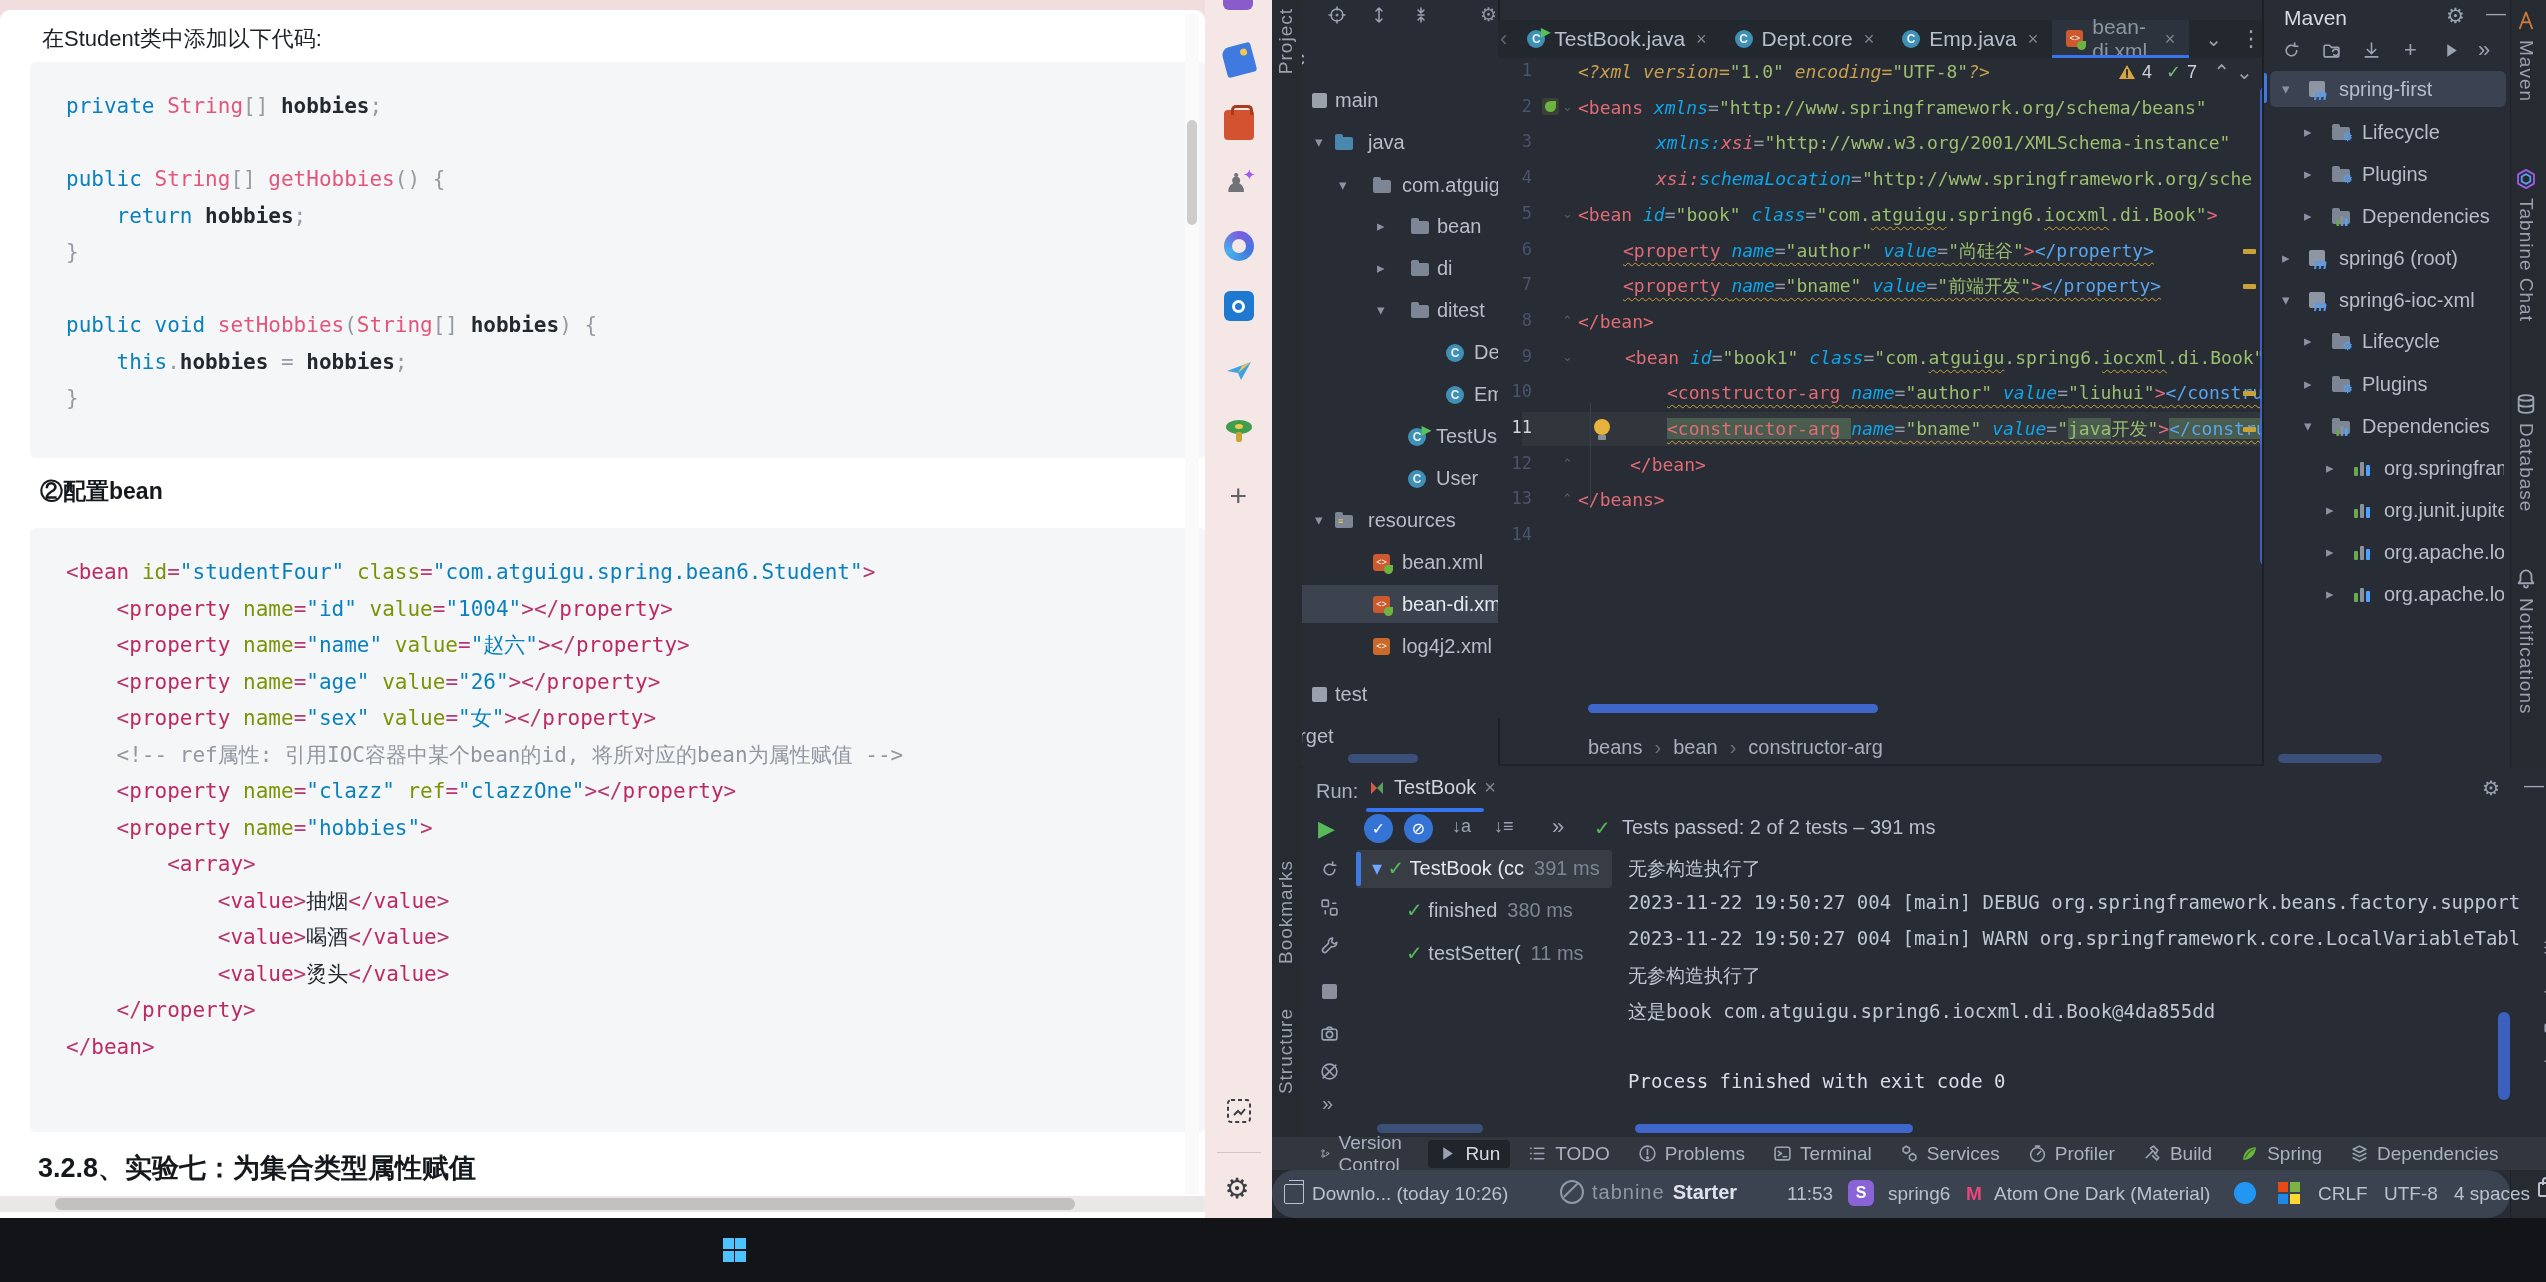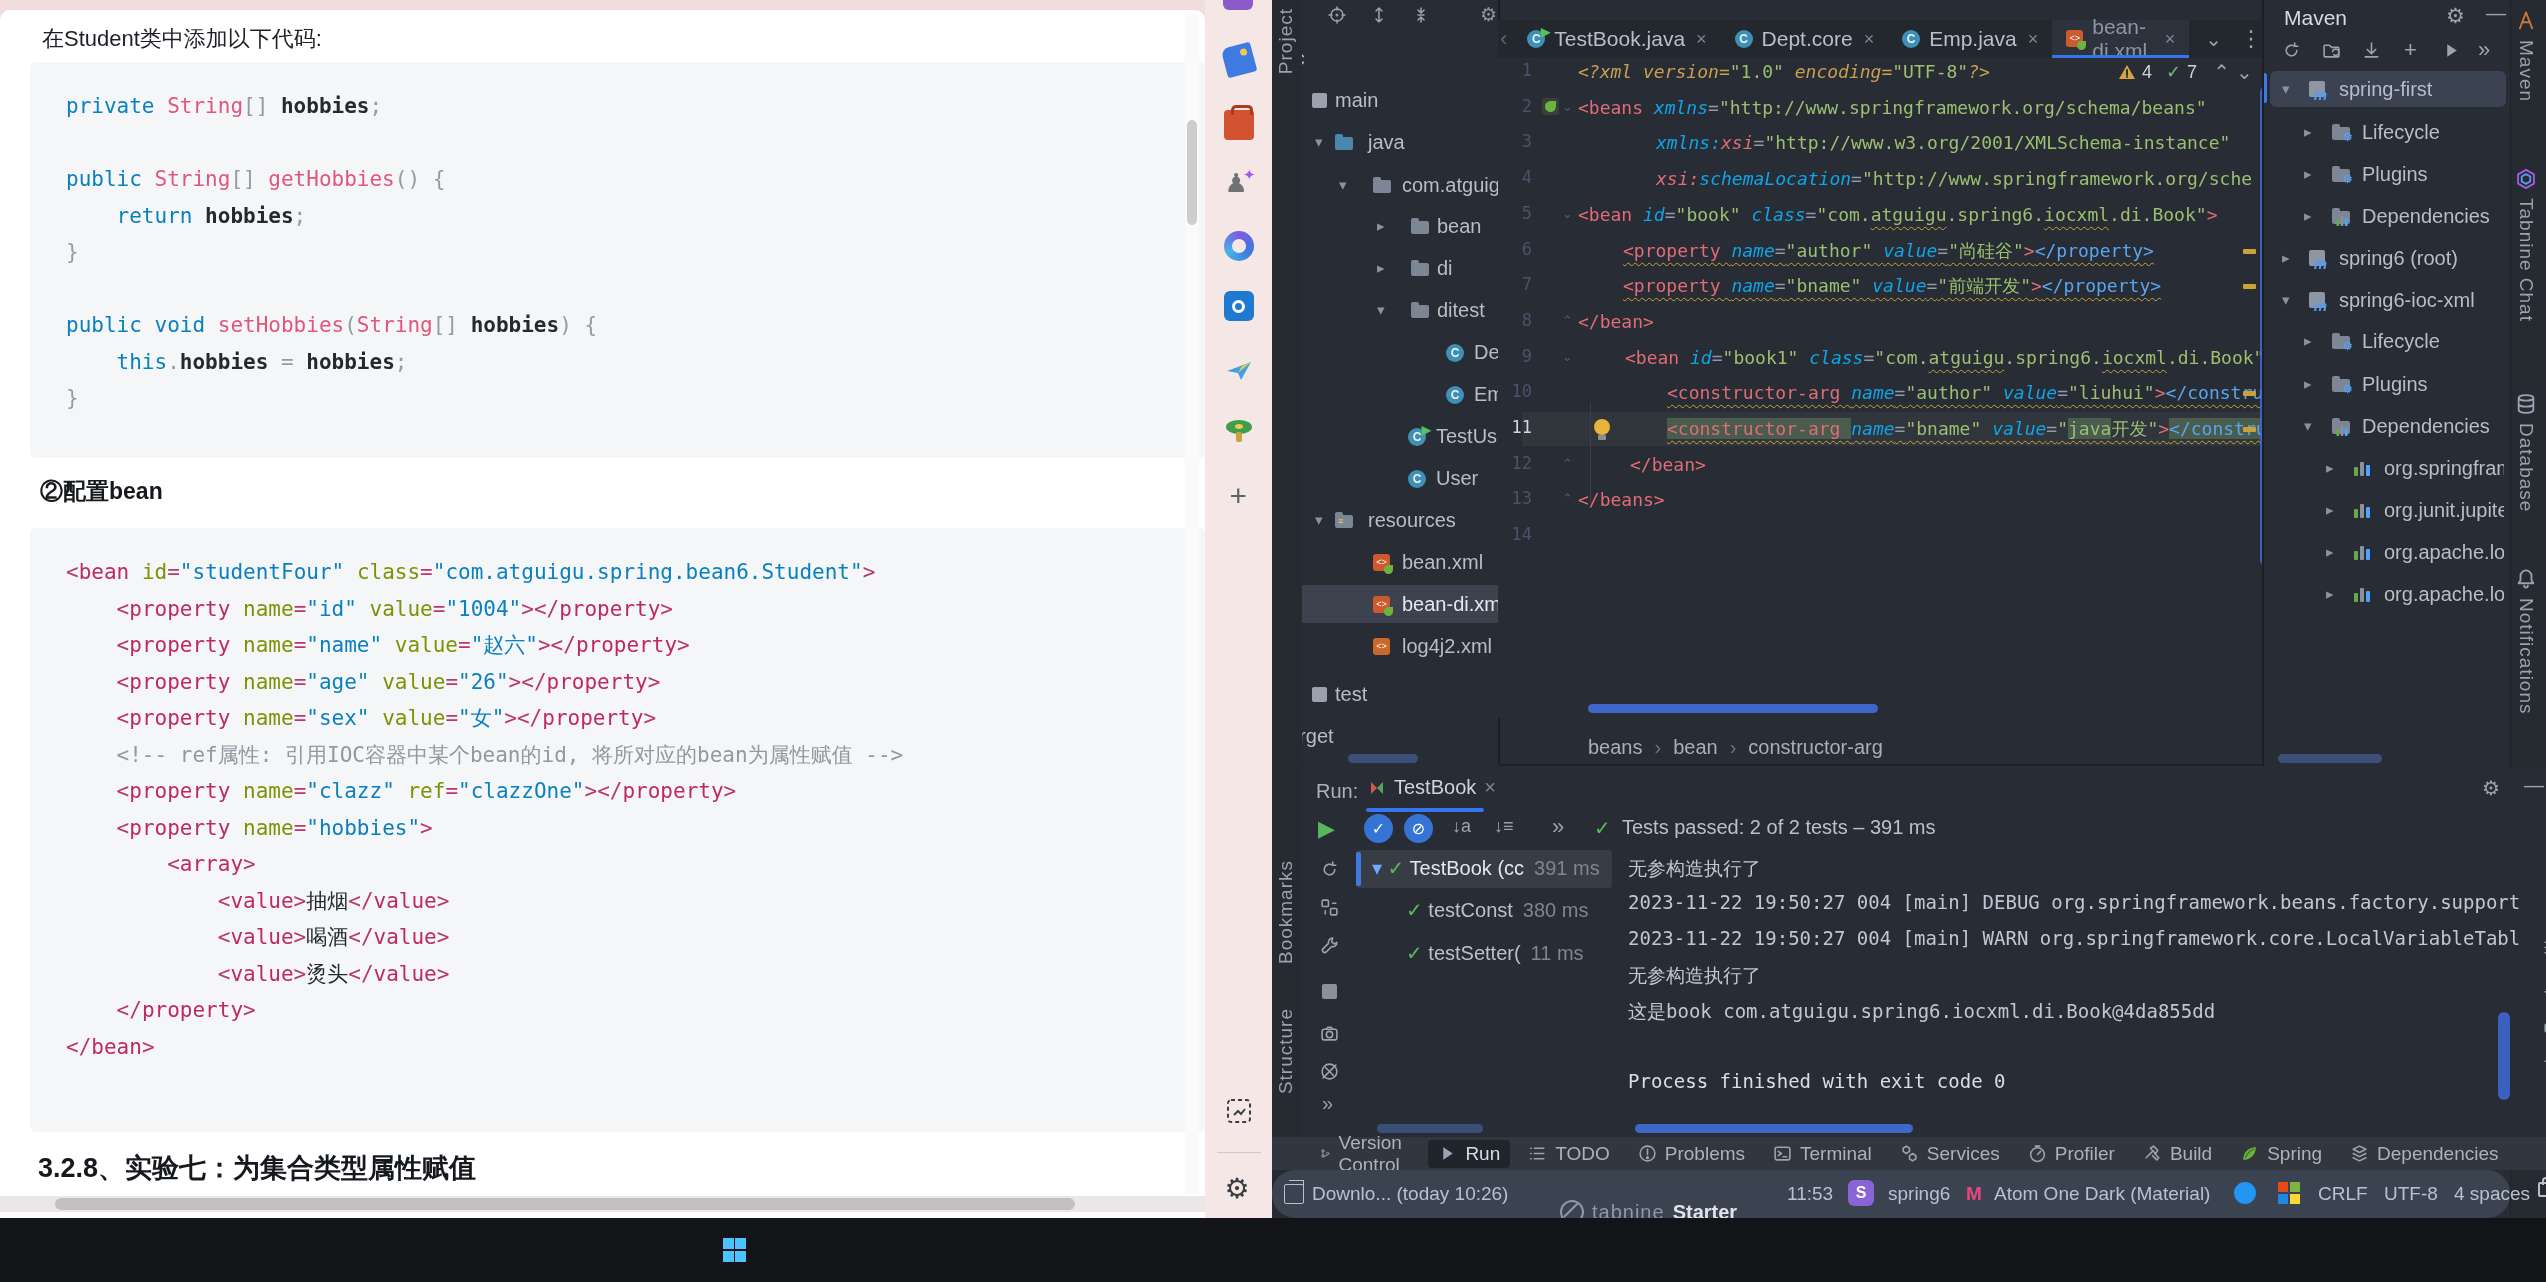--- a/index.html
+++ b/index.html
@@ -644,21 +644,21 @@
           <path d="M6 5l1.5-2h3L12 5"></path>
         </svg></span>
       <span class="ic" style="width: 19px; height: 19px; position: absolute; left: 18px; top: 294px;"><svg viewBox="0 0 18 18">
           <path d="M3 15L15 3M5 5l8 8"></path>
           <circle cx="9" cy="9" r="7"></circle>
         </svg></span>
       <span style="position: absolute; left: 20px; top: 324px; color: rgb(154, 163, 178); font-size: 20px;">»</span>
       <div class="testrow" style="left: 70px; top: 88px; z-index: 3;"><span style="color: rgb(111, 168, 255);">▾ </span><span class="greenchk">✓ </span><span style="color: rgb(227, 231, 238);">TestBook (cc</span><span class="time">391 ms</span></div>
       <div style="position: absolute; left: 54px; top: 82px; width: 256px; height: 38px; background: rgb(55, 60, 69); border-radius: 3px; z-index: 0;"></div>
       <div style="position: absolute; left: 54px; top: 84px; width: 5px; height: 34px; background: rgb(63, 122, 224); border-radius: 2px; z-index: 2;"></div>
-      <div class="testrow" style="left: 104px; top: 130px;"><span class="greenchk">✓ </span><span style="color: rgb(185, 193, 207);">testConst</span><span class="time">380 ms</span></div>
+      <div class="testrow" style="left: 104px; top: 130px;"><span class="greenchk">✓ </span><span style="color: rgb(185, 193, 207);">finished</span><span class="time">380 ms</span></div>
       <div class="testrow" style="left: 104px; top: 173px;"><span class="greenchk">✓ </span><span style="color: rgb(185, 193, 207);">testSetter(</span><span class="time">11 ms</span></div>
       <div class="conline" style="left: 326px; top: 88px; max-width: 1160px; overflow: hidden;">无参构造执行了</div>
       <div class="conline" style="left: 326px; top: 123px; max-width: 1160px; overflow: hidden;">2023-11-22 19:50:27 004 [main] DEBUG org.springframework.beans.factory.support</div>
       <div class="conline" style="left: 326px; top: 159px; max-width: 1160px; overflow: hidden;">2023-11-22 19:50:27 004 [main] WARN org.springframework.core.LocalVariableTabl</div>
       <div class="conline" style="left: 326px; top: 195px; max-width: 1160px; overflow: hidden;">无参构造执行了</div>
       <div class="conline" style="left: 326px; top: 231px; max-width: 1160px; overflow: hidden;">这是book  com.atguigu.spring6.iocxml.di.Book@4da855dd</div>
       <div class="conline" style="left: 326px; top: 302px; max-width: 1160px; overflow: hidden; color: rgb(216, 222, 233);">Process finished with exit code 0</div>
       <span style="position: absolute; left: 1242px; top: 88px; color: rgb(154, 163, 178); font-size: 20px;">↑</span>
       <span style="position: absolute; left: 1242px; top: 126px; color: rgb(154, 163, 178); font-size: 20px;">↓</span>
       <span class="ic" style="width: 19px; height: 19px; position: absolute; left: 1240px; top: 170px;"><svg viewBox="0 0 18 18">
@@ -754,21 +754,21 @@
           <path d="M9 7v5" stroke="#2b2f38" stroke-width="2"></path>
           <circle cx="9" cy="14" r="1" fill="#2b2f38" stroke="none"></circle>
         </svg></span>
     </div>
 
   <div id="statusbar">
       <div style="position: absolute; left: 12px; top: 14px; width: 18px; height: 18px; border: 1.5px solid rgb(185, 193, 207); border-radius: 2px;">
         <div style="position: absolute; left: 4px; top: -5px; width: 14px; height: 14px; border-top: 1.5px solid rgb(185, 193, 207); border-right: 1.5px solid rgb(185, 193, 207); border-image: initial; border-left: none; border-bottom: none;"></div>
       </div>
       <span class="stitem" style="left: 40px;">Downlo... (today 10:26)</span>
-      <div style="position: absolute; left: 288px; top: 10px; display: flex; align-items: center; gap: 8px; margin-top: 20px;">
+      <div style="position: absolute; left: 288px; top: 10px; display: flex; align-items: center; gap: 8px;">
         <div style="width: 20px; height: 20px; border: 2px solid rgb(143, 152, 166); border-radius: 50%; position: relative;">
           <div style="position: absolute; left: 8px; top: -2px; width: 2px; height: 20px; background: rgb(143, 152, 166); transform: rotate(45deg);"></div>
         </div>
         <span style="color: rgb(143, 152, 166); font-size: 20px; letter-spacing: 1px;">tabnine</span>
         <span style="color: rgb(223, 228, 236); font-weight: 700; font-size: 20px;">Starter</span>
       </div>
       <span class="stitem" style="left: 515px;">11:53</span>
       <div style="position: absolute; left: 576px; top: 10px; width: 26px; height: 26px; background: rgb(138, 99, 214); border-radius: 6px; color: rgb(255, 255, 255); text-align: center; line-height: 26px; font-size: 16px; font-weight: 700;">S</div>
       <span class="stitem" style="left: 616px;">spring6</span>
       <span class="stitem" style="left: 694px; color: rgb(233, 70, 124); font-weight: 800;">M</span>

